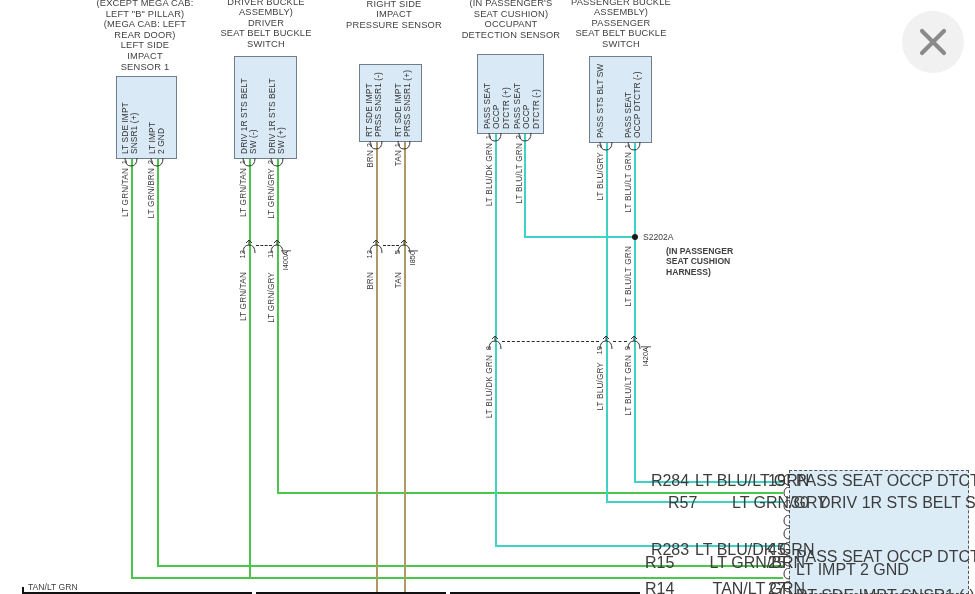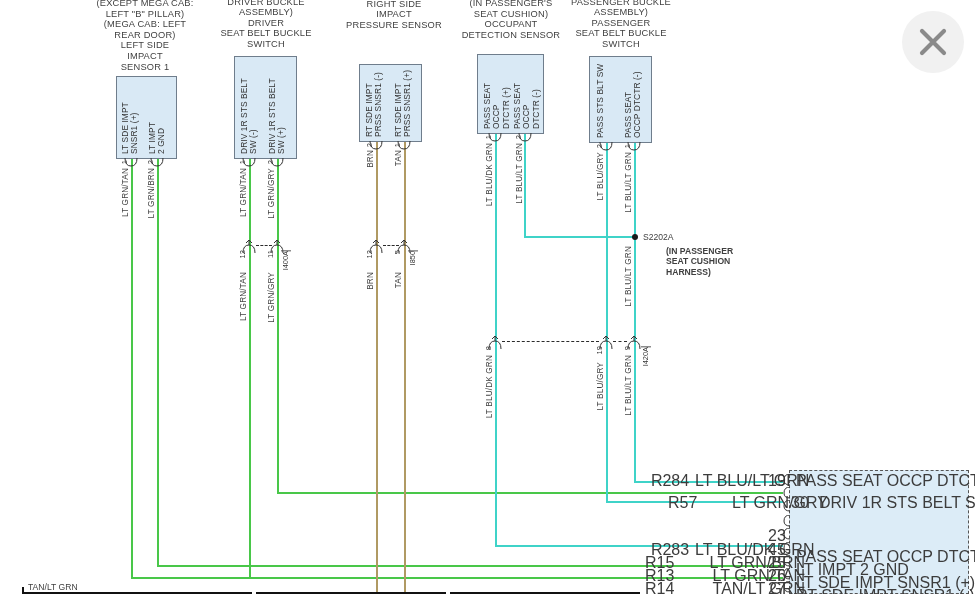--- a/index.html
+++ b/index.html
@@ -314,41 +314,32 @@
     <span class="cwire" style="left:55px;top:0;width:110px;">LT BLU/LT GRN</span>
     <span class="cpin" style="left:128px;top:0;">19</span>
     <span class="cname" style="left:156px;top:0;">PASS SEAT OCCP DTCTR (-)</span>
   </div>
   <div class="crow" style="left:640px;top:494px;width:330px;margin-left:23px;">
     <span class="cwire" style="left:5px;top:0;width:50px;text-align:left;">R57</span>
     <span class="cwire" style="left:55px;top:0;width:110px;">LT GRN/GRY</span>
     <span class="cpin" style="left:128px;top:0;">30</span>
     <span class="cname" style="left:156px;top:0;">DRIV 1R STS BELT SW (+)</span>
   </div>
-  <div class="crow" style="left:640px;top:527px;width:330px;">
-    <span class="cpin" style="left:128px;top:0;">23</span>
-  </div>
   <div class="crow" style="left:640px;top:541px;width:330px;">
     <span class="cwire" style="left:5px;top:0;width:50px;text-align:center;">R283</span>
     <span class="cwire" style="left:55px;top:0;width:110px;">LT BLU/DK GRN</span>
     <span class="cpin" style="left:128px;top:0;">45</span>
     <span class="cname" style="left:156px;top:7px;">PASS SEAT OCCP DTCTR (+)</span>
   </div>
   <div class="crow" style="left:640px;top:554px;width:330px;">
     <span class="cwire" style="left:5px;top:0;width:50px;text-align:left;">R15</span>
     <span class="cwire" style="left:55px;top:0;width:110px;">LT GRN/BRN</span>
     <span class="cpin" style="left:128px;top:0;">25</span>
     <span class="cname" style="left:156px;top:7px;">LT IMPT 2 GND</span>
   </div>
-  <div class="crow" style="left:640px;top:567px;width:330px;">
-    <span class="cwire" style="left:5px;top:0;width:50px;text-align:left;">R13</span>
-    <span class="cwire" style="left:55px;top:0;width:110px;">LT GRN/TAN</span>
-    <span class="cpin" style="left:128px;top:0;">26</span>
-    <span class="cname" style="left:156px;top:7px;">LT SDE IMPT SNSR1 (+)</span>
-  </div>
   <div class="crow" style="left:640px;top:580px;width:330px;">
     <span class="cwire" style="left:5px;top:0;width:50px;text-align:left;">R14</span>
     <span class="cwire" style="left:55px;top:0;width:110px;">TAN/LT GRN</span>
     <span class="cpin" style="left:128px;top:0;">27</span>
     <span class="cname" style="left:156px;top:7px;">RT SDE IMPT SNSR1 (-)</span>
   </div>
 
   <svg style="position:absolute;left:782px;top:474px;width:9px;height:12px;">
     <path d="M8,0 Q2,0 2,6 Q2,11 8,11" fill="none" stroke="#333" stroke-width="1"></path>
     </svg>

